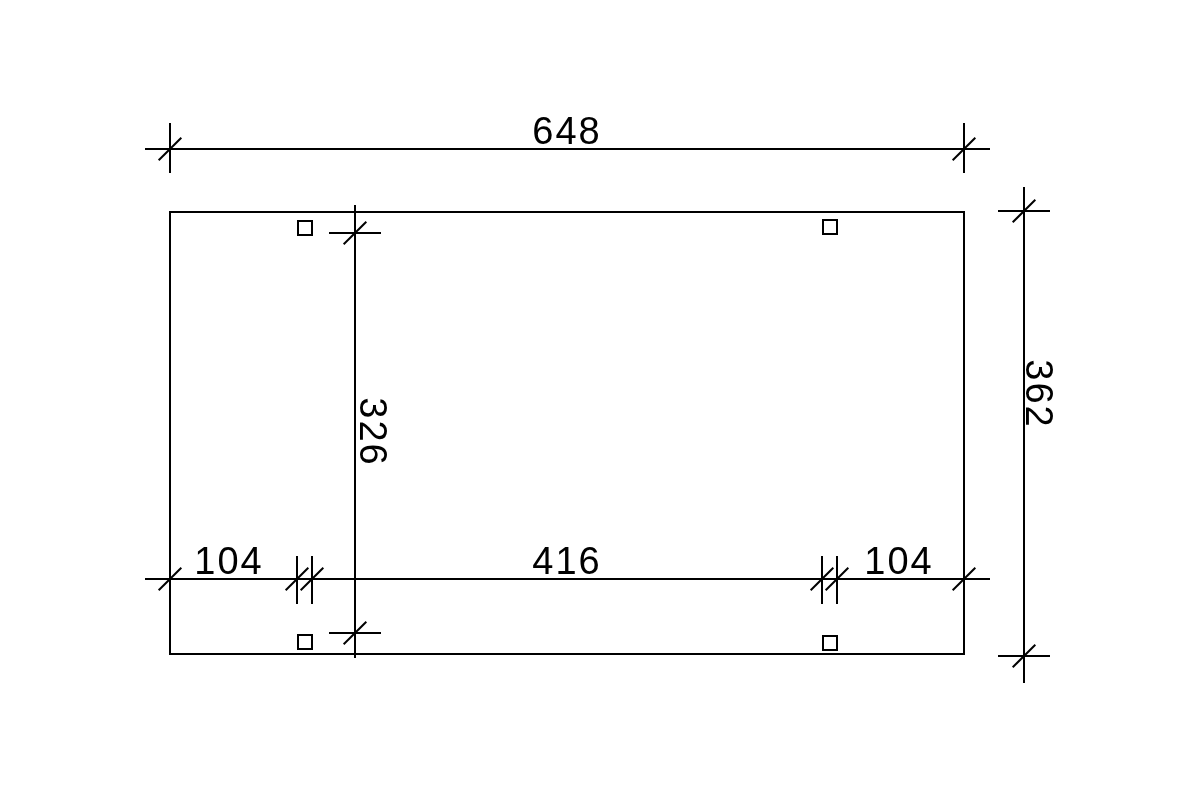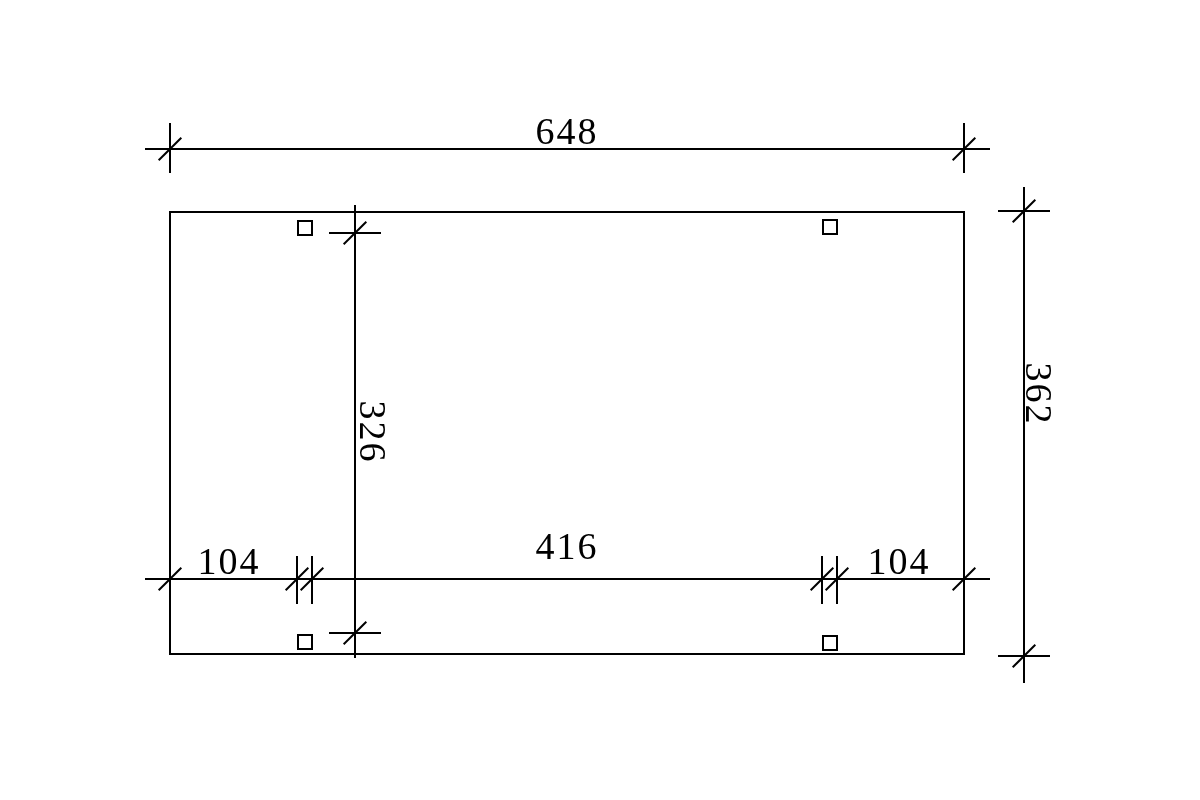--- a/index.html
+++ b/index.html
@@ -6,21 +6,21 @@
     margin: 0;
     padding: 0;
     background: #ffffff;
   }
   #canvas {
     position: relative;
     width: 1200px;
     height: 800px;
     background: #ffffff;
     overflow: hidden;
-    font-family: Liberation Serif, serif;
+    font-family: Liberation Sans, sans-serif;
     color: #000000;
   }
   .group { position: static; }
   .ln {
     position: absolute;
     background: #000000;
   }
   .slash {
     position: absolute;
     width: 32px;
@@ -102,17 +102,17 @@
     <div class="ln" style="left:836px; top:556px; width:2px; height:48px;"></div>
 
     <div class="slash" style="left:154px; top:578px;"></div>
     <div class="slash" style="left:281px; top:578px;"></div>
     <div class="slash" style="left:296px; top:578px;"></div>
     <div class="slash" style="left:806px; top:578px;"></div>
     <div class="slash" style="left:821px; top:578px;"></div>
     <div class="slash" style="left:948px; top:578px;"></div>
 
     <div class="dim-label" style="left:229px; top:542px;">104</div>
-    <div class="dim-label" style="left:567px; top:527px;">416</div>
+    <div class="dim-label" style="left:567px; top:542px;">416</div>
     <div class="dim-label" style="left:899px; top:542px;">104</div>
   </div>
 
 </div>
 
 </body></html>

